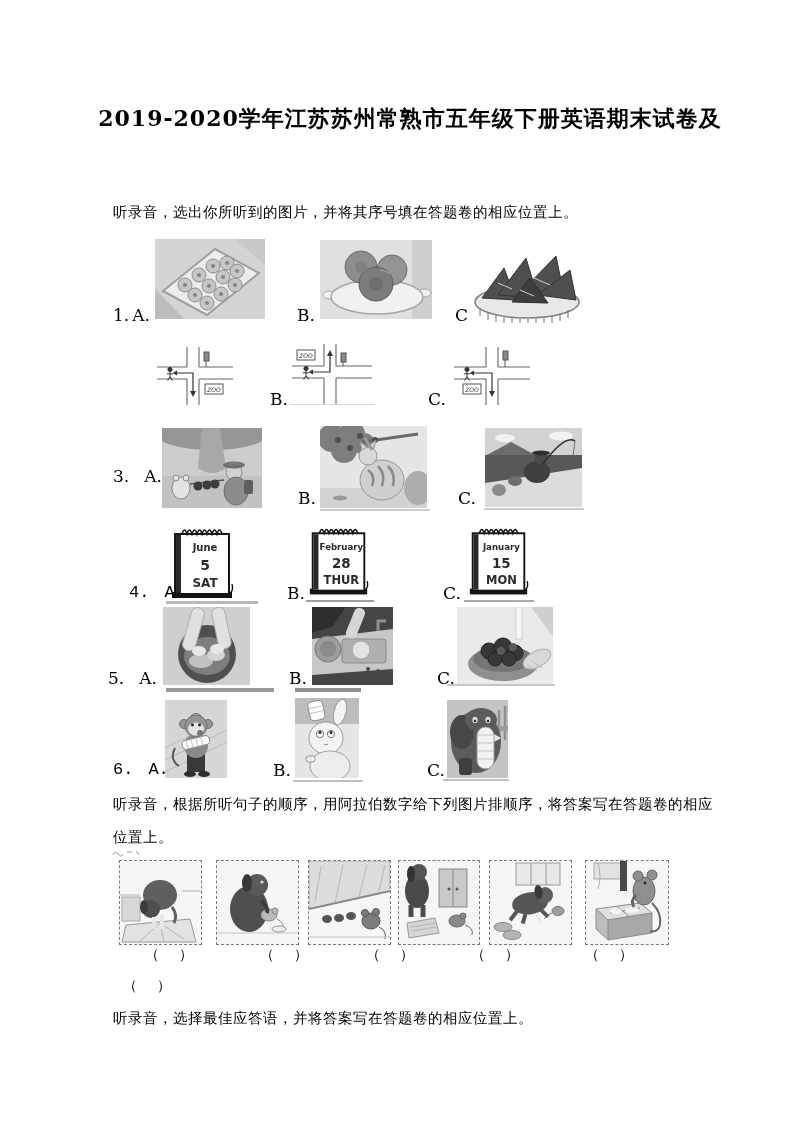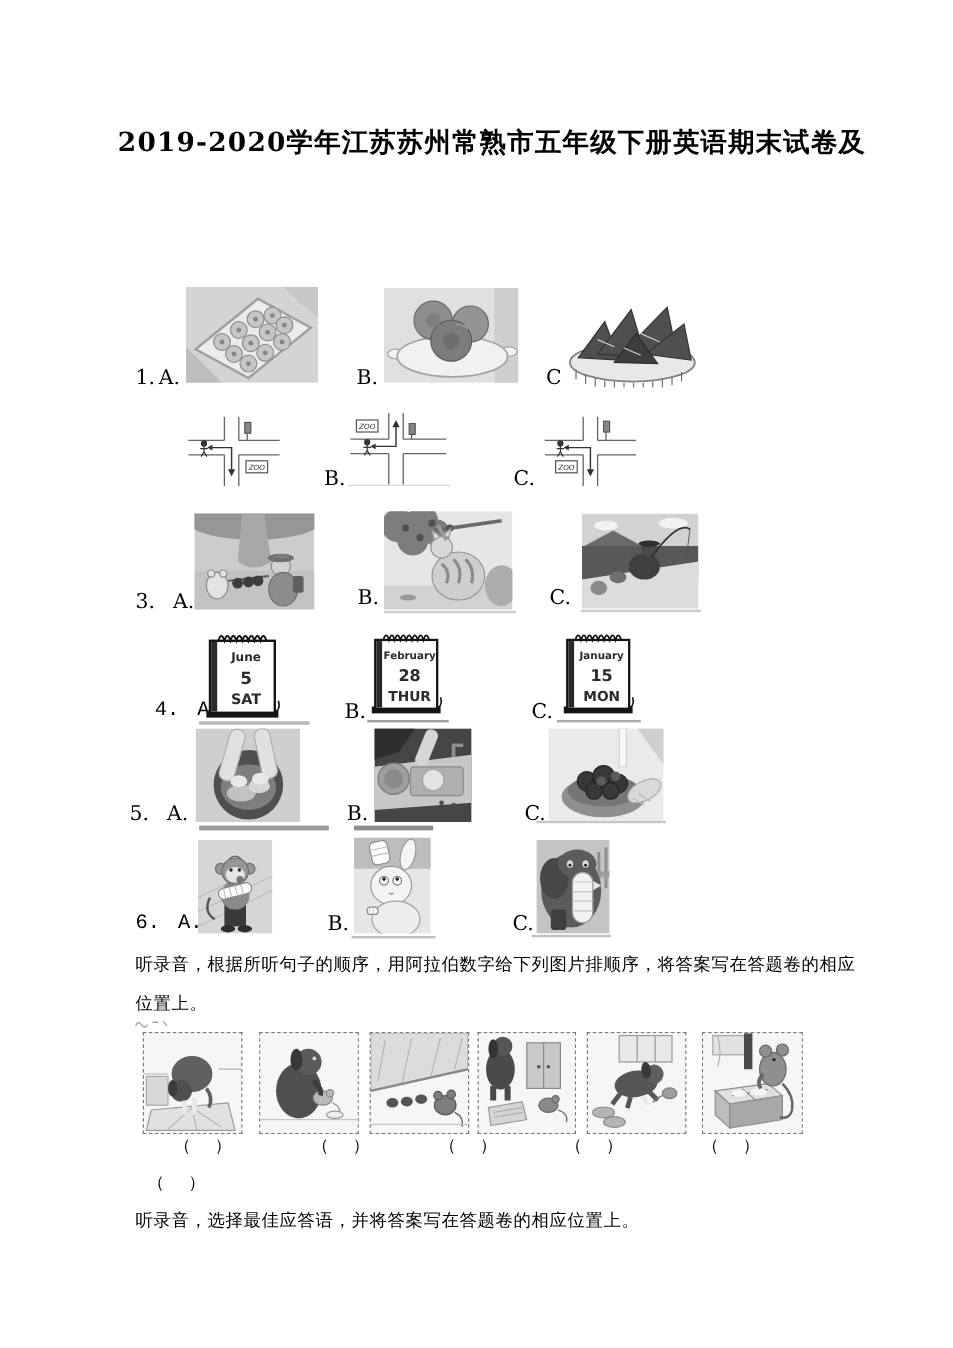--- a/index.html
+++ b/index.html
@@ -19,20 +19,21 @@
   .scan{position:absolute;}
   svg text{font-family:"DejaVu Sans",sans-serif;}
 </style>
 </head>
 <body>
 
 <div class="page">
 
   <h1 class="title t1">2019-2020学年江苏苏州常熟市五年级下册英语期末试卷及</h1>
 
+  <p class="instr" style="left:113px;top:196px;">听录音，选出你所听到的图片，并将其序号填在答题卷的相应位置上。</p>
 
   <span class="lab" style="left:113px;top:305px;"><i class="tight">1.</i><i>A.</i></span>
   <svg class="qimg" style="left:155px;top:239px;" width="110" height="80" viewBox="0 0 110 80">
     <rect width="110" height="80" fill="#d4d4d4"></rect>
     <polygon points="80,0 110,0 110,26" fill="#c8c8c8"></polygon>
     <polygon points="0,50 30,80 0,80" fill="#bdbdbd"></polygon>
     <polygon points="8,52 60,10 104,34 52,76" fill="#ececec" stroke="#9f9f9f" stroke-width="2"></polygon>
     <g fill="#c6c6c6" stroke="#8e8e8e" stroke-width="1">
       <circle cx="30" cy="46" r="7"></circle>
         <circle cx="44" cy="36" r="7"></circle>
@@ -140,21 +141,21 @@
       <path d="M13,24.5 v5 M9.8,26.8 h6.4 M13,29.5 l-2.4,4 M13,29.5 l2.4,4" fill="none"></path>
     </g>
     <path d="M18,26 H38 V45" stroke="#333" stroke-width="1.2" fill="none"></path>
     <polygon points="35,44 41,44 38,50" fill="#333"></polygon>
     <polygon points="20,23.6 20,28.4 15.6,26" fill="#333"></polygon>
     <rect x="9" y="37" width="18" height="10" fill="#fff" stroke="#555"></rect>
     <text x="18" y="44.5" font-size="6" text-anchor="middle" fill="#333" font-style="italic">ZOO</text>
   </svg>
   <div class="scan" style="left:290px;top:404px;width:85px;height:1px;background:#d5d5d5;"></div>
 
-  <span class="lab" style="left:113px;top:492px;"><i class="num">3.</i><i>A.</i></span>
+  <span class="lab" style="left:113px;top:466px;"><i class="num">3.</i><i>A.</i></span>
   <svg class="qimg" style="left:162px;top:428px;" width="100" height="80" viewBox="0 0 100 80">
     <rect width="100" height="80" fill="#cccccc"></rect>
     <ellipse cx="50" cy="4" rx="58" ry="18" fill="#969696"></ellipse>
     <path d="M40,0 L36,40 Q50,50 64,40 L58,0 Z" fill="#a8a8a8"></path>
     <rect y="48" width="100" height="32" fill="#c2c2c2"></rect>
     <ellipse cx="19" cy="60" rx="9" ry="11" fill="#e3e3e3" stroke="#8a8a8a"></ellipse>
     <circle cx="14" cy="50" r="3" fill="#e3e3e3" stroke="#8a8a8a"></circle>
     <circle cx="24" cy="50" r="3" fill="#e3e3e3" stroke="#8a8a8a"></circle>
     <path d="M28,56 L62,52" stroke="#555" stroke-width="1.5"></path>
     <circle cx="36" cy="58" r="4.5" fill="#3c3c3c"></circle>

